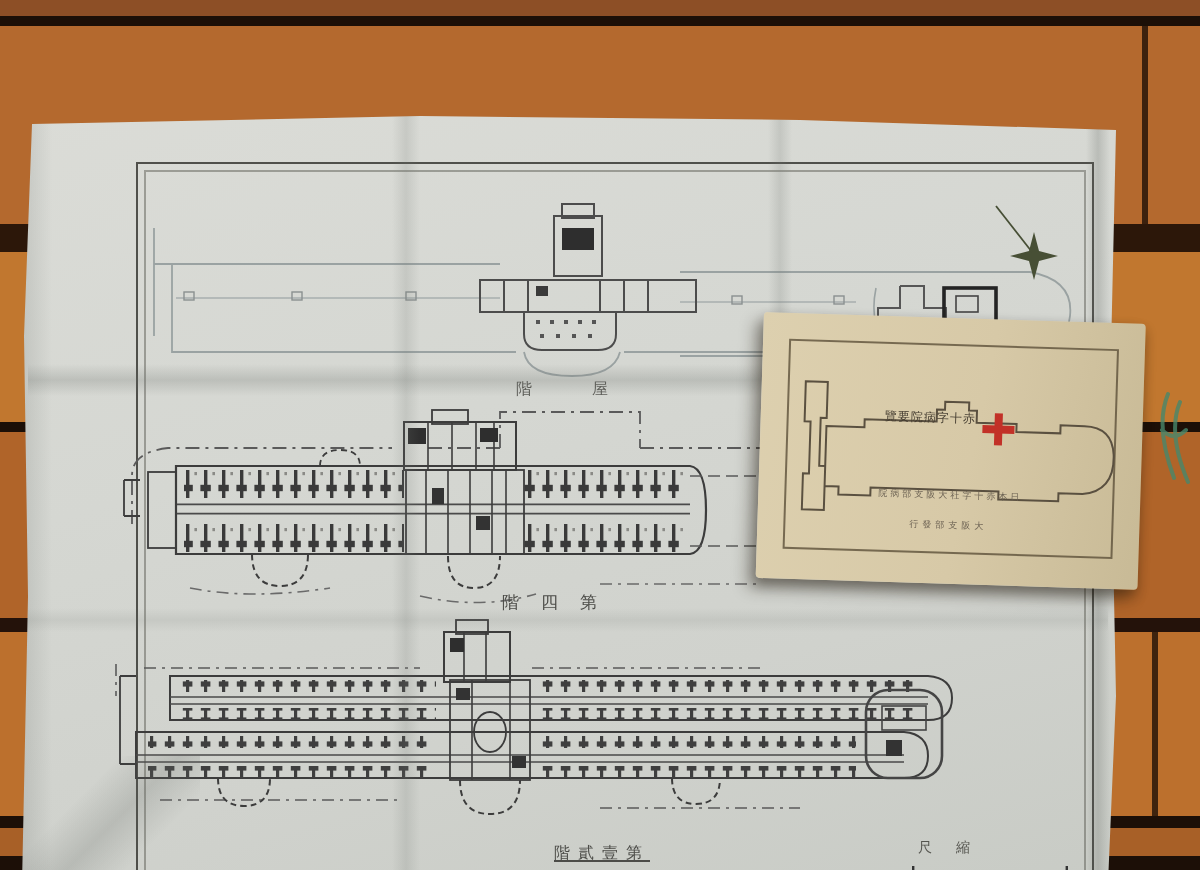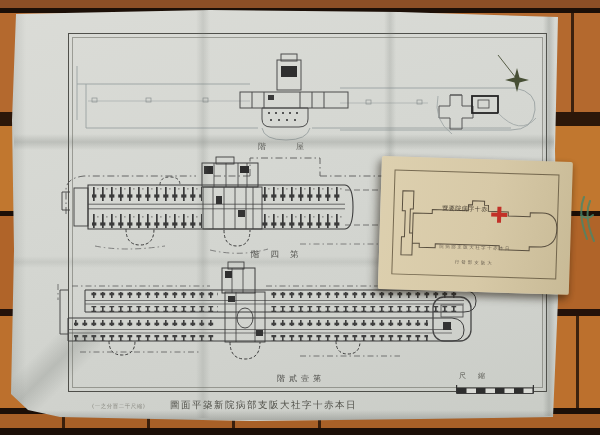--- a/index.html
+++ b/index.html
@@ -8,30 +8,30 @@
   .abs{position:absolute;}
   
   #wood{inset:0;z-index:0;}
   .plank{left:0;width:600px;}
   .gap{left:0;width:600px;background:#1c0f07;}
   .joint{width:3px;background:rgba(20,10,4,.75);}
   
   #paper{inset:0;z-index:1;
     clip-path:polygon(16px 14px,210px 10px,400px 12px,558px 17px,555px 150px,558px 300px,553px 417px,420px 419px,250px 421px,60px 417px,28px 410px,11px 394px,14px 250px,12px 120px);
     background:linear-gradient(165deg,#dbdcd7 0%,#d5d7d2 40%,#d0d2cd 70%,#c8cbc5 100%);
-    filter:drop-shadow(0 5px 7px rgba(0,0,0,.5));}
+    filter:drop-shadow(0 5px 7px rgba(0,0,0,.5));margin-top:48px;}
   .crease{pointer-events:none;}
   #map-border-outer{left:68px;top:33px;width:477px;height:357px;border:1.5px solid rgba(45,45,40,.8);}
   #map-border-inner{left:71.5px;top:36.5px;width:469px;height:349px;border:1px solid rgba(80,80,72,.45);}
   #plans{left:0;top:0;width:600px;height:435px;}
   
   .klabel{color:#4c4c48;white-space:nowrap;line-height:1;}
   #roof-label{left:258px;top:143px;font-size:8px;letter-spacing:30px;color:#5d5d58;}
   #floor4-label{left:251px;top:250px;font-size:8.5px;letter-spacing:11px;}
-  #floor12-label{left:277px;top:375px;font-size:8px;letter-spacing:4px;}
+  #floor12-label{left:277px;top:375px;font-size:8px;letter-spacing:4px;text-decoration:underline;}
   #scale-label{left:459px;top:373px;font-size:7px;letter-spacing:12px;color:#55554f;}
   #caption-note{left:92px;top:404px;font-size:5.5px;letter-spacing:.5px;color:#8a8a82;}
   #caption-title{left:170px;top:400px;font-size:9.5px;letter-spacing:1.5px;color:#4f4f48;}
   
   #card{left:382px;top:156px;width:191px;height:133px;z-index:5;
     transform:rotate(1.8deg);transform-origin:top left;border-radius:2px;
     background:linear-gradient(100deg,#ddd0af 0%,#d7c9a7 55%,#c8ba96 100%);
     box-shadow:-4px 5px 8px rgba(30,22,10,.38),0 3px 6px rgba(30,22,10,.3);}
   #card-border{left:13px;top:13px;width:163px;height:103px;border:1px solid rgba(92,80,58,.8);}
   #card-title{left:62px;top:46px;font-size:6px;letter-spacing:.5px;color:#44 3c30;color:#443c30;white-space:nowrap;}

